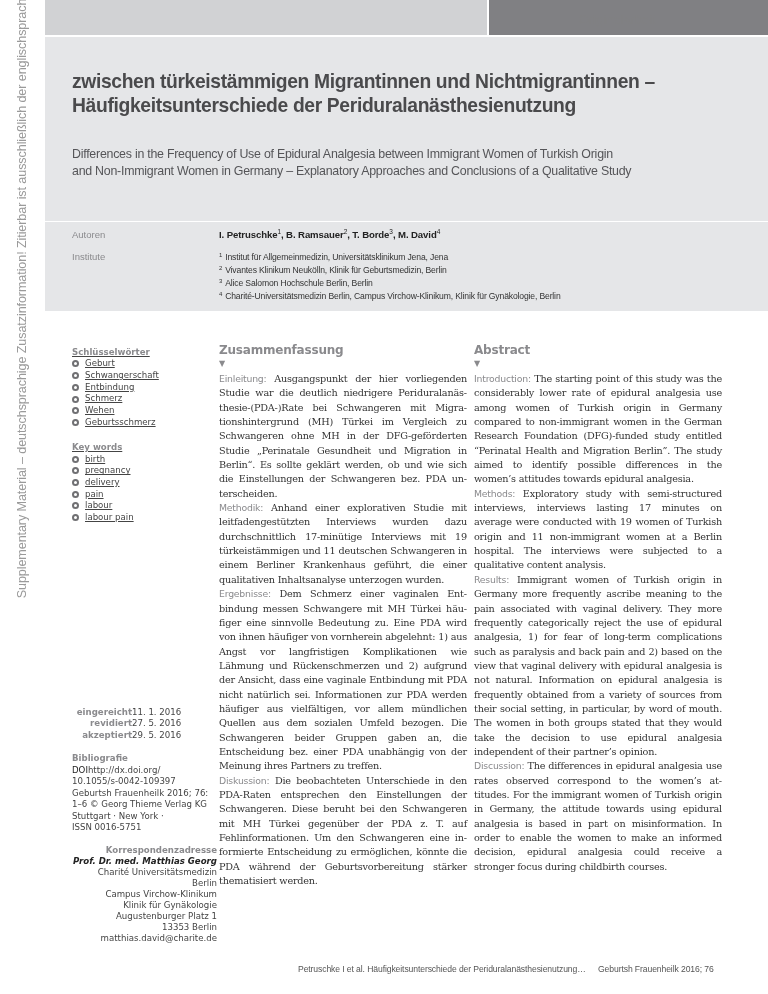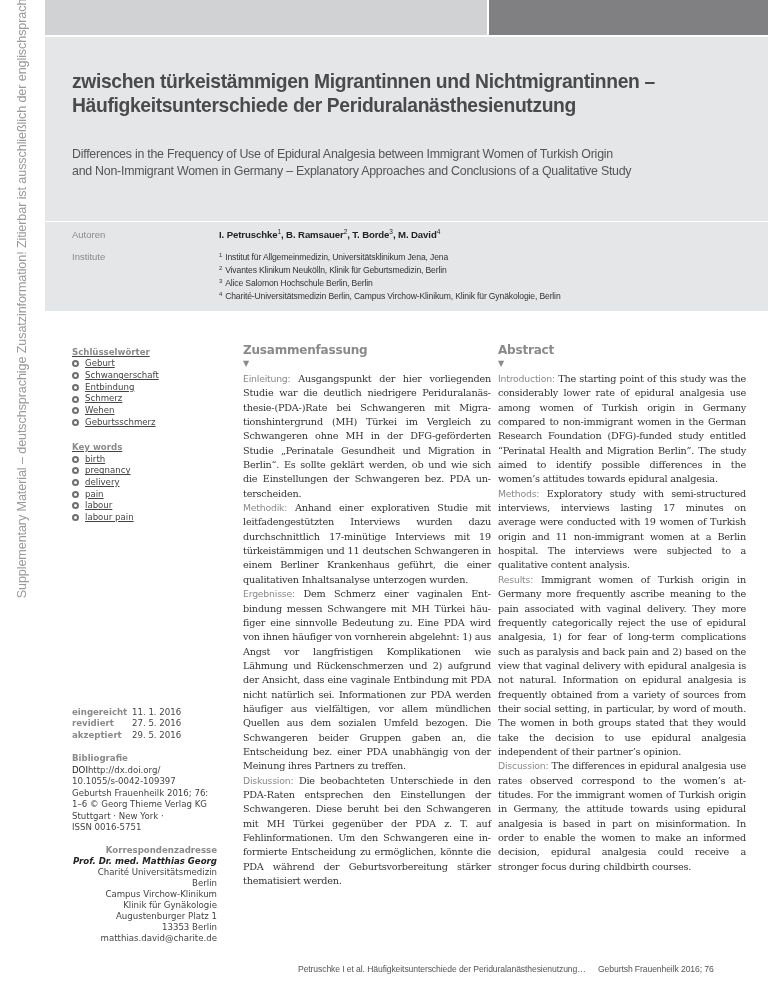--- a/index.html
+++ b/index.html
@@ -63,34 +63,34 @@
   }
   .lc-head { font-weight: bold; color: #8a8a8d; font-size: 8.6px; }
   .kw-list { list-style: none; }
   .kw-list li { display: flex; align-items: center; height: 11.7px; }
   .kw-bullet {
     display: inline-block; width: 7px; height: 7px; border-radius: 50%;
     border: 2px solid #707073; margin-right: 6px; flex-shrink: 0;
   }
   .kw-gap { height: 14px; }
 
-  .dates { position: absolute; left: 72px; top: 707px; font-size: 8.6px; line-height: 11.3px; color: #444; font-family: "DejaVu Sans", sans-serif; }
+  .dates { position: absolute; left: 72px; top: 707px; font-size: 8.6px; line-height: 11.3px; color: #444; font-family: "DejaVu Sans", sans-serif; text-align: right; }
   .dates .row { display: flex; }
   .dates .lbl { width: 60px; color: #8a8a8d; font-weight: bold; }
 
   .biblio { position: absolute; left: 72px; top: 753px; width: 145px; font-size: 8.6px; line-height: 11.5px; color: #444; font-family: "DejaVu Sans", sans-serif; }
   .biblio .doi-lbl { font-weight: normal; color: #222; margin-right: 0; }
 
   .corr { position: absolute; left: 72px; top: 845px; width: 145px; font-size: 8.6px; line-height: 11px; color: #444; font-family: "DejaVu Sans", sans-serif; text-align: right; }
   .corr .name { font-weight: bold; font-style: italic; color: #222; }
 
   .abs-col {
     position: absolute; top: 343px; width: 248px;
     font-family: "DejaVu Serif", serif; font-size: 9.7px; line-height: 14.35px; color: #333;
-    text-align: justify; hyphens: manual; letter-spacing: -0.22px; margin-left: 24px;
+    text-align: justify; hyphens: manual; letter-spacing: -0.22px;
   }
   .abs-col.de { left: 219px; }
   .abs-col.en { left: 474px; }
   .abs-head {
     font-family: "DejaVu Sans", sans-serif; font-weight: bold; font-size: 12px; color: #8a8a8d;
     line-height: 15px; letter-spacing: -0.2px; text-align: left;
   }
   .abs-arrow { font-size: 8px; color: #8a8a8d; line-height: 12px; margin-bottom: 2px; text-align: left; font-family: "DejaVu Sans", sans-serif; }
   .sec-lbl { font-family: "DejaVu Sans", sans-serif; color: #8a8a8d; font-size: 9.3px; letter-spacing: -0.2px; }
   .abs-col p { margin: 0; }

